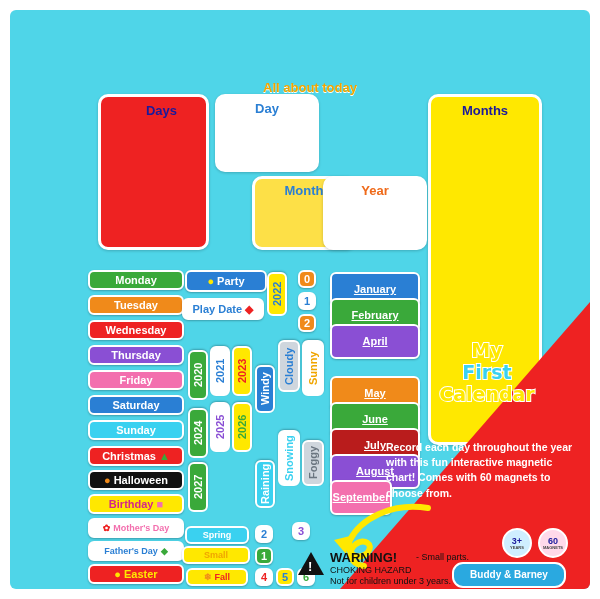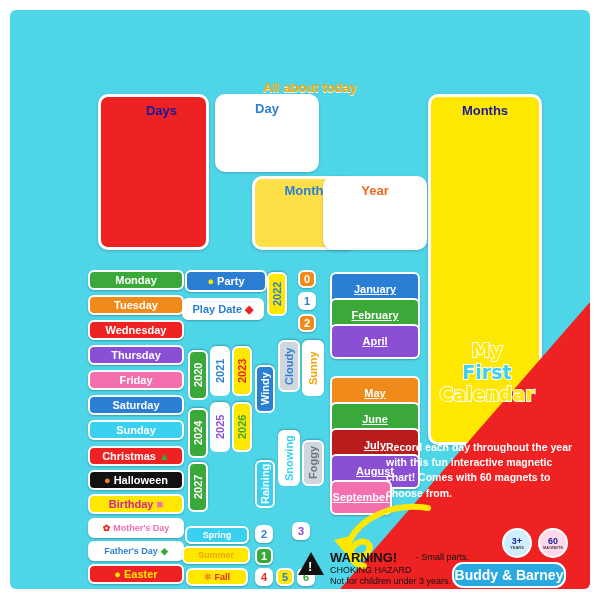--- a/index.html
+++ b/index.html
@@ -97,21 +97,21 @@
     display:flex;flex-direction:column;align-items:center;justify-content:center;
     font-size:9px;font-weight:bold;color:#1a1a9c;line-height:1;
   }
   .badge small{font-size:4px;color:#444;}
   .badge.blue{background:#cfeeff;}
   .badge.pink{background:#ffd9ea;}
   .logo{
     position:absolute;right:24px;top:552px;width:110px;height:22px;
     background:#2aa9e0;border-radius:11px;border:2px solid #fff;
     display:flex;align-items:center;justify-content:center;color:#fff;
-    font-size:14px;font-weight:bold;line-height:1;
+    font-size:10px;font-weight:bold;line-height:1;
   }
 
   
   .warn{position:absolute;left:288px;top:540px;width:200px;color:#111;}
   .warn .tri{
     position:absolute;left:0;top:2px;width:0;height:0;
     border-left:13px solid transparent;border-right:13px solid transparent;
     border-bottom:23px solid #111;
   }
   .warn .tri i{
@@ -242,21 +242,21 @@
       <span>Snowing</span>
     </div>
   <div class="tile v" style="left:292px;top:430px;width:22px;height:46px;background:#cfd6dd;color:#6b7680">
       <span>Foggy</span>
     </div>
 
   <div class="tile sm" style="left:175px;top:516px;width:64px;height:18px;background:#3ad1f0">
       <span>Spring</span>
     </div>
   <div class="tile sm" style="left:172px;top:536px;width:68px;height:18px;background:#ffe800;color:#f0a500">
-      <span>Summer</span>
+      <span>Small</span>
     </div>
   <div class="tile sm" style="left:176px;top:558px;width:62px;height:18px;background:#ffe800;color:#ee2222">
     <span style="color:#f08a1a;margin-right:3px">❄</span>
     <span>Fall</span>
   </div>
 
   <div class="tile" style="left:288px;top:260px;width:18px;height:18px;background:#f08a1a">
       <span>0</span>
     </div>
   <div class="tile" style="left:288px;top:282px;width:18px;height:18px;background:#ffffff;color:#2a7fd4">

